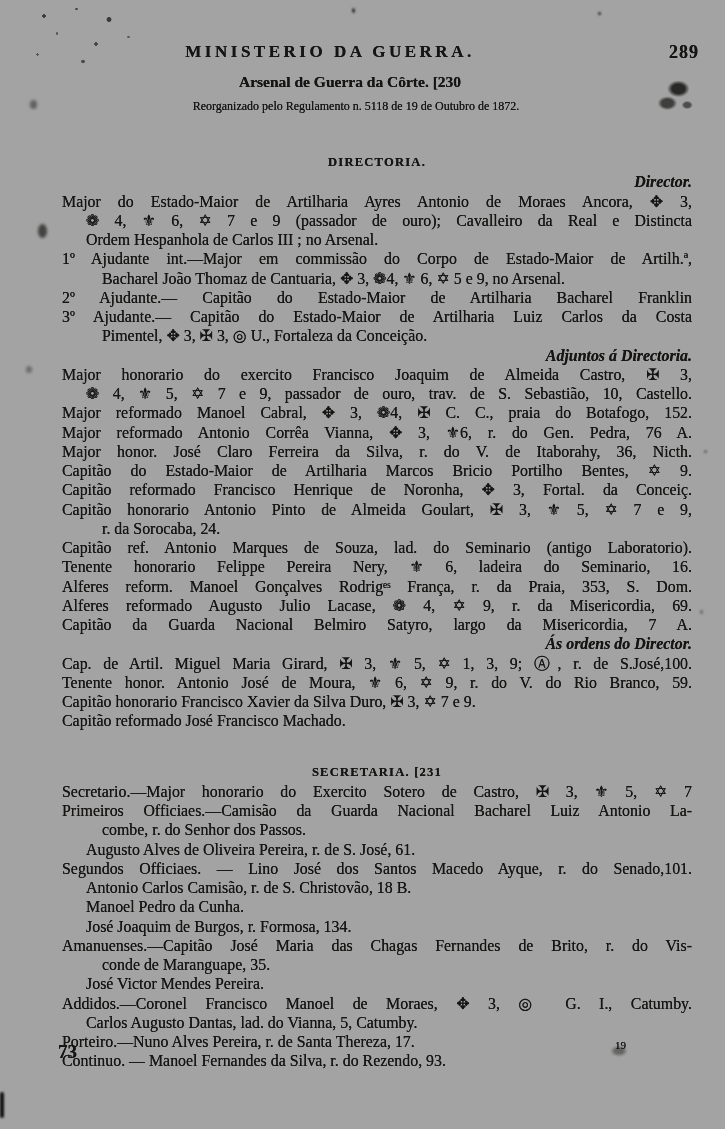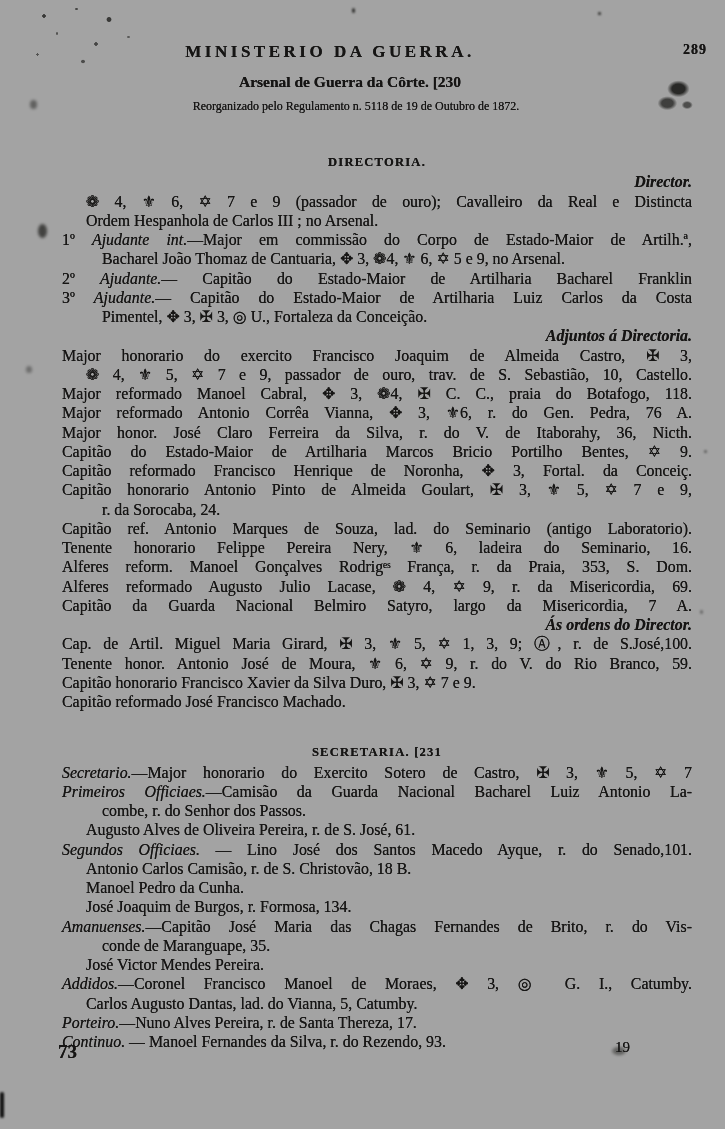--- a/index.html
+++ b/index.html
@@ -12,22 +12,22 @@
     position:relative;width:725px;height:1129px;overflow:hidden;
     background:#a3a3a3;color:#161514;
     text-shadow:0 0 .45px rgba(10,10,10,.85);
   }
   
   .ministry{
     position:absolute;top:42px;left:0;width:660px;
     text-align:center;font-weight:bold;font-size:17px;letter-spacing:3.5px;
   }
   .page-number{
-    position:absolute;top:42px;right:18px;
-    font-weight:bold;font-size:14px;letter-spacing:1px;
+    position:absolute;top:42px;right:26px;
+    font-weight:bold;font-size:18px;letter-spacing:1px;
     filter:blur(.3px);
     text-align:right;
   }
   .arsenal{
     position:absolute;top:73px;left:0;width:700px;
     text-align:center;font-weight:bold;font-size:15.5px;
   }
   .reorg{
     position:absolute;top:99px;left:0;width:712px;
     text-align:center;font-size:12px;
@@ -40,29 +40,29 @@
   .h-caps{
     text-align:center;font-weight:bold;font-size:12.6px;letter-spacing:1.2px;margin-top:32px;
   }
   .h-ital{
     text-align:right;font-style:italic;font-weight:bold;font-size:15.9px;
   }
   .line{white-space:normal;}
   .ind1{padding-left:24px;}
   .ind2{padding-left:40px;}
   .just{text-align:justify;text-align-last:justify;}
-  .it{font-style:italic;}
+  .it{}
   
   .footer-left{
     position:absolute;left:58px;top:1041px;
     font-weight:bold;font-size:19px;
   }
   .footer-right{
     position:absolute;left:615px;top:1039px;
-    font-weight:normal;font-size:15px;filter:blur(.7px);
+    font-weight:normal;font-size:11px;filter:blur(.7px);
   }
   
   .speck{position:absolute;border-radius:50%;background:#2a2a28;}
   .blur1{filter:blur(1px);}
   .blur2{filter:blur(1.8px);}
   .smudge-289{
     position:absolute;top:78px;left:652px;width:44px;height:36px;
     background:
       radial-gradient(ellipse 16px 12px at 60% 30%, rgba(20,20,18,.85) 0 40%, transparent 70%),
       radial-gradient(ellipse 14px 10px at 35% 70%, rgba(20,20,18,.7) 0 40%, transparent 70%),
@@ -110,31 +110,32 @@
   <div class="edge-mark"></div>
 
   <div class="ministry">MINISTERIO DA GUERRA.</div>
   <div class="page-number">289</div>
   <div class="arsenal">Arsenal de Guerra da Côrte. [230</div>
   <div class="reorg">Reorganizado pelo Regulamento n. 5118 de 19 de Outubro de 1872.</div>
 
   <div class="content" id="content">
       <div class="h-caps">DIRECTORIA.</div>
       <div class="h-ital">Director.</div>
+      <div class="line ind0 just"><span>Major do Estado-Maior de Artilharia Ayres Antonio de Moraes Ancora, ✥ 3,</span></div>
       <div class="line ind1 just"><span>❁ 4, ⚜ 6, ✡ 7 e 9 (passador de ouro); Cavalleiro da Real e Distincta</span></div>
       <div class="line ind1"><span>Ordem Hespanhola de Carlos III ; no Arsenal.</span></div>
       <div class="line ind0 just"><span>1º </span><span class="it">Ajudante int.</span><span>—Major em commissão do Corpo de Estado-Maior de Artilh.ª,</span></div>
       <div class="line ind2"><span>Bacharel João Thomaz de Cantuaria, ✥ 3, ❁4, ⚜ 6, ✡ 5 e 9, no Arsenal.</span></div>
       <div class="line ind0 just"><span>2º </span><span class="it">Ajudante.</span><span>— Capitão do Estado-Maior de Artilharia Bacharel Franklin</span></div>
       <div class="line ind0 just"><span>3º </span><span class="it">Ajudante.</span><span>— Capitão do Estado-Maior de Artilharia Luiz Carlos da Costa</span></div>
       <div class="line ind2"><span>Pimentel, ✥ 3, ✠ 3, ◎ U., Fortaleza da Conceição.</span></div>
       <div class="h-ital">Adjuntos á Directoria.</div>
       <div class="line ind0 just"><span>Major honorario do exercito Francisco Joaquim de Almeida Castro, ✠ 3,</span></div>
       <div class="line ind1 just"><span>❁ 4, ⚜ 5, ✡ 7 e 9, passador de ouro, trav. de S. Sebastião, 10, Castello.</span></div>
-      <div class="line ind0 just"><span>Major reformado Manoel Cabral, ✥ 3, ❁4, ✠ C. C., praia do Botafogo, 118.</span></div>
+      <div class="line ind0 just"><span>Major reformado Manoel Cabral, ✥ 3, ❁4, ✠ C. C., praia do Botafogo, 152.</span></div>
       <div class="line ind0 just"><span>Major reformado Antonio Corrêa Vianna, ✥ 3, ⚜6, r. do Gen. Pedra, 76 A.</span></div>
       <div class="line ind0 just"><span>Major honor. José Claro Ferreira da Silva, r. do V. de Itaborahy, 36, Nicth.</span></div>
       <div class="line ind0 just"><span>Capitão do Estado-Maior de Artilharia Marcos Bricio Portilho Bentes, ✡ 9.</span></div>
       <div class="line ind0 just"><span>Capitão reformado Francisco Henrique de Noronha, ✥ 3, Fortal. da Conceiç.</span></div>
       <div class="line ind0 just"><span>Capitão honorario Antonio Pinto de Almeida Goulart, ✠ 3, ⚜ 5, ✡ 7 e 9,</span></div>
       <div class="line ind2"><span>r. da Sorocaba, 24.</span></div>
       <div class="line ind0 just"><span>Capitão ref. Antonio Marques de Souza, lad. do Seminario (antigo Laboratorio).</span></div>
       <div class="line ind0 just"><span>Tenente honorario Felippe Pereira Nery, ⚜ 6, ladeira do Seminario, 16.</span></div>
       <div class="line ind0 just"><span>Alferes reform. Manoel Gonçalves Rodrigᵉˢ França, r. da Praia, 353, S. Dom.</span></div>
       <div class="line ind0 just"><span>Alferes reformado Augusto Julio Lacase, ❁ 4, ✡ 9, r. da Misericordia, 69.</span></div>

